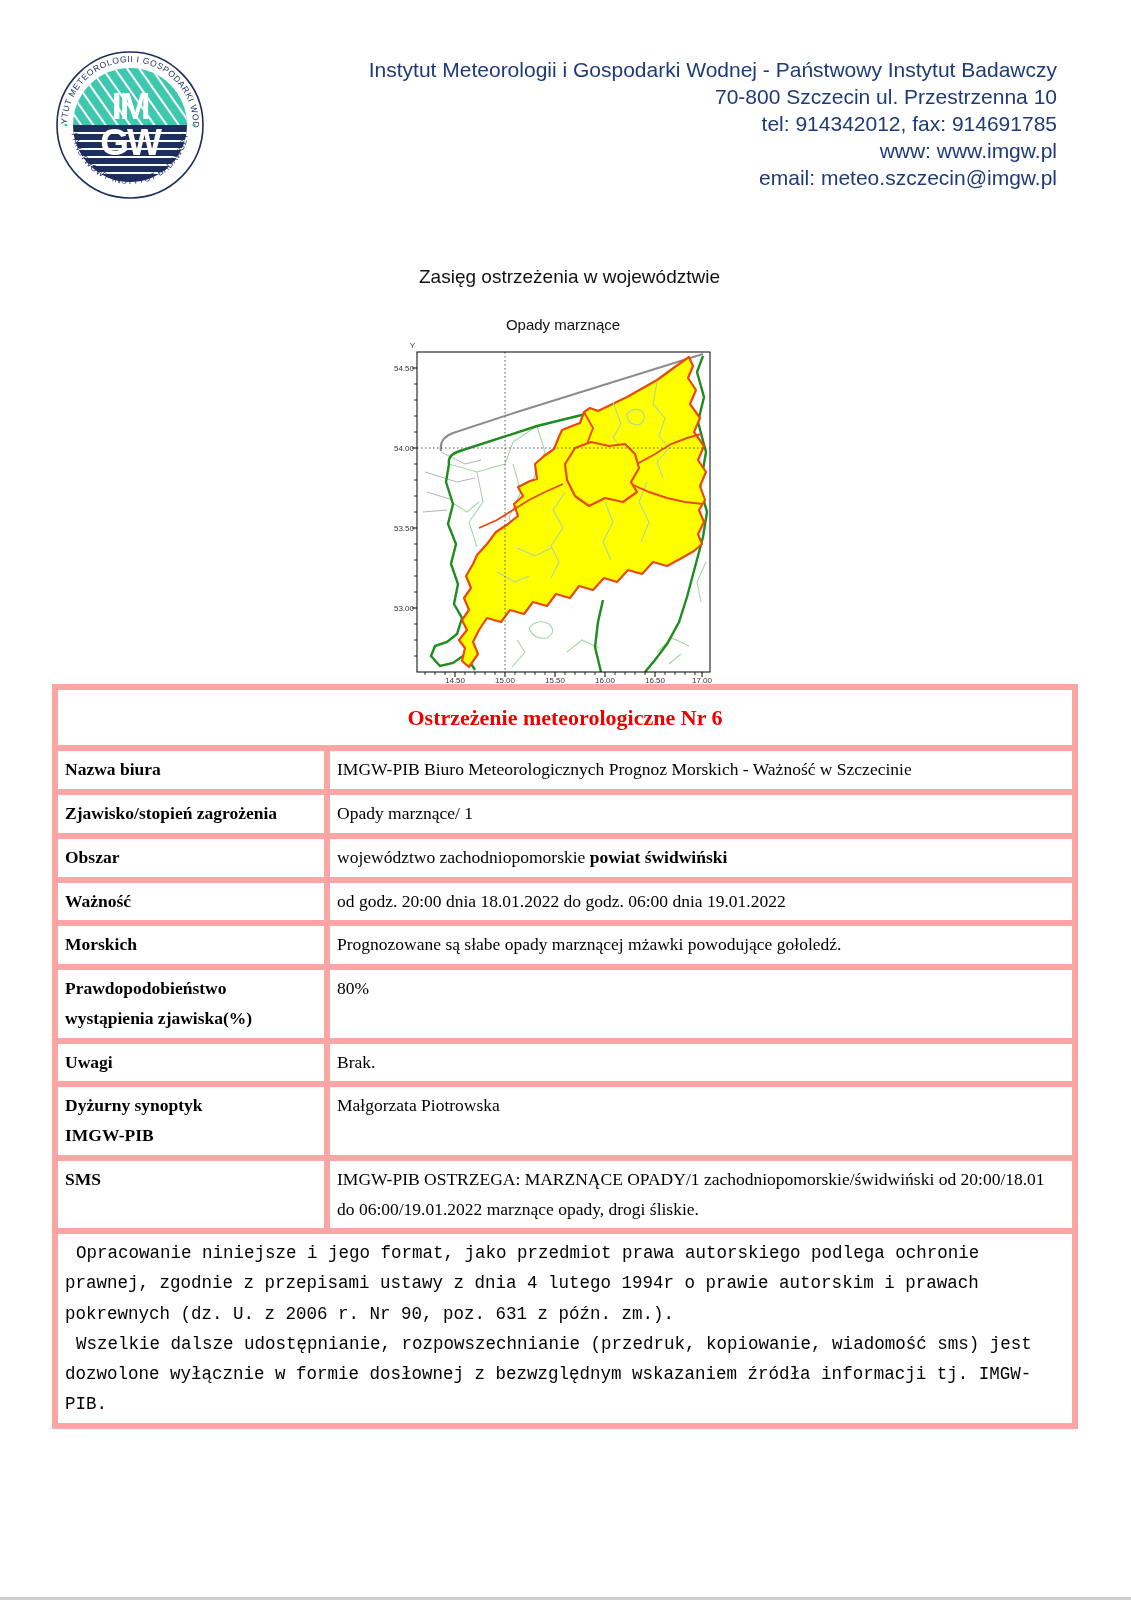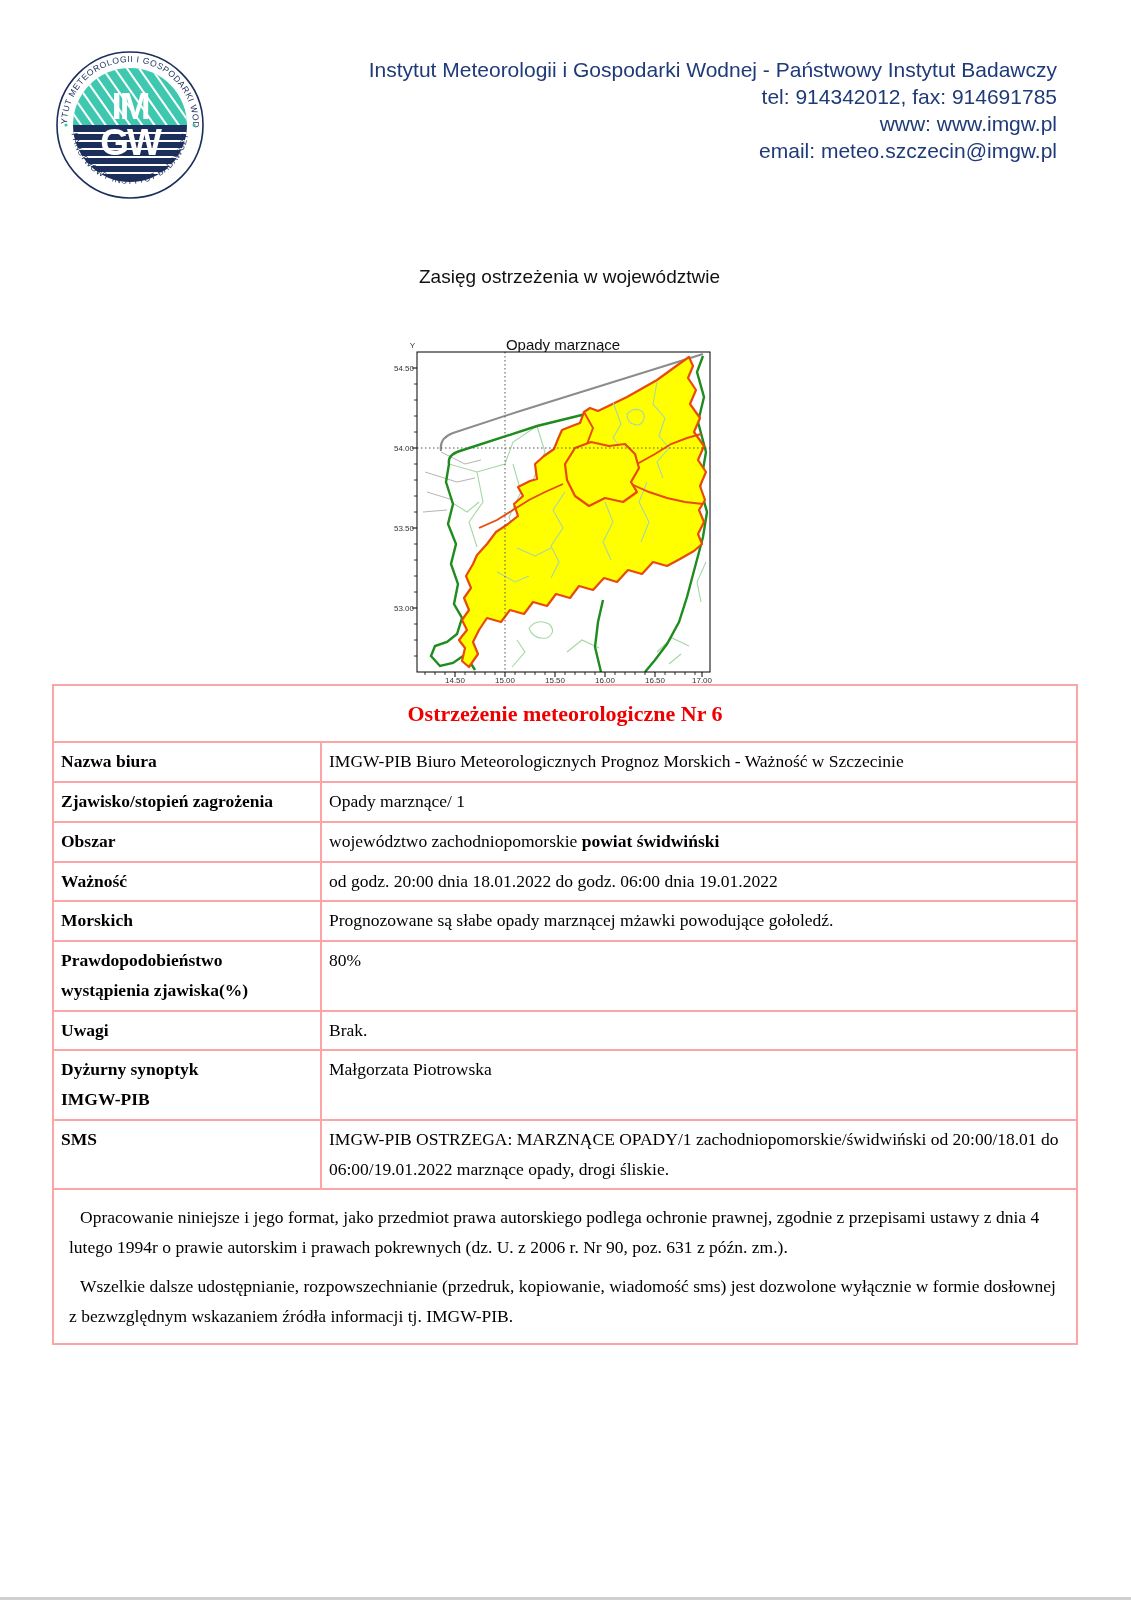--- a/index.html
+++ b/index.html
@@ -7,31 +7,31 @@
         font-family:"Liberation Serif", serif;color:#000;}
   
   .logo-wrap{position:absolute;left:55px;top:50px;width:150px;height:150px;}
   .header-block{position:absolute;right:74px;top:56px;text-align:right;
       font-family:"Liberation Sans", sans-serif;color:#1e3a78;font-size:21px;line-height:27px;}
   .header-block .bold{font-weight:bold;}
   
   .map-title{position:absolute;left:4px;top:266px;width:1131px;text-align:center;
       font-family:"Liberation Sans", sans-serif;font-size:19px;color:#111;}
   .map-subtitle{position:absolute;left:0;top:316px;width:1126px;text-align:center;
-      font-family:"Liberation Sans", sans-serif;font-size:15px;color:#111;margin-top:20px;}
+      font-family:"Liberation Sans", sans-serif;font-size:15px;color:#111;}
   .map-figure{position:absolute;left:393px;top:338px;}
   
   .warning-table{position:absolute;left:52px;top:684px;width:1026px;border-collapse:collapse;
       font-size:17.5px;}
-  .warning-table td{border:2px solid #fca5a5;padding:4px 7px;vertical-align:top;line-height:1.7;}
+  .warning-table td{border:6px solid #fca5a5;padding:4px 7px;vertical-align:top;line-height:1.7;}
   .warning-table td.lbl{width:252px;font-weight:bold;white-space:pre-line;}
   .warning-table td.ttl{text-align:center;font-weight:bold;font-size:22px;color:#ee0000;
       padding:9px 4px;}
   .warning-table td.foot{line-height:1.72;font-size:17.5px;}
-  .warning-table td.foot p{margin:8px;text-indent:11px;}
+  .warning-table td.foot p{margin:0;text-indent:11px;font-family:Liberation Mono, monospace;}
   .page-edge{position:absolute;left:0;bottom:0;width:1131px;height:3px;background:#cfcfcf;}
 </style>
 </head>
 <body>
 
 <div class="page">
 
   <div class="logo-wrap">
     <svg width="150" height="150" viewBox="-75 -75 150 150">
       <defs>
@@ -80,20 +80,21 @@
       <text font-size="8.6" fill="#1C2E5C" font-family="Liberation Sans, sans-serif" letter-spacing="0.6">
         <textPath href="#arcBot" startOffset="50%" text-anchor="middle">PAŃSTWOWY INSTYTUT BADAWCZY</textPath>
       </text>
       <circle cx="-64" cy="0" r="1.6" fill="#3EC8AF"></circle>
       <circle cx="64" cy="0" r="1.6" fill="#3EC8AF"></circle>
     </svg>
   </div>
 
   <div class="header-block">
     <div>Instytut Meteorologii i Gospodarki Wodnej - Państwowy Instytut Badawczy</div>
+    <div>70-800 Szczecin ul. Przestrzenna 10</div>
     <div>tel: 914342012, fax: 914691785</div>
     <div>www: www.imgw.pl</div>
     <div>email: meteo.szczecin@imgw.pl</div>
   </div>
 
   <div class="map-title">Zasięg ostrzeżenia w województwie</div>
   <div class="map-subtitle">Opady marznące</div>
 
   <div class="map-figure">
     <svg width="330" height="350" viewBox="0 0 330 350">

